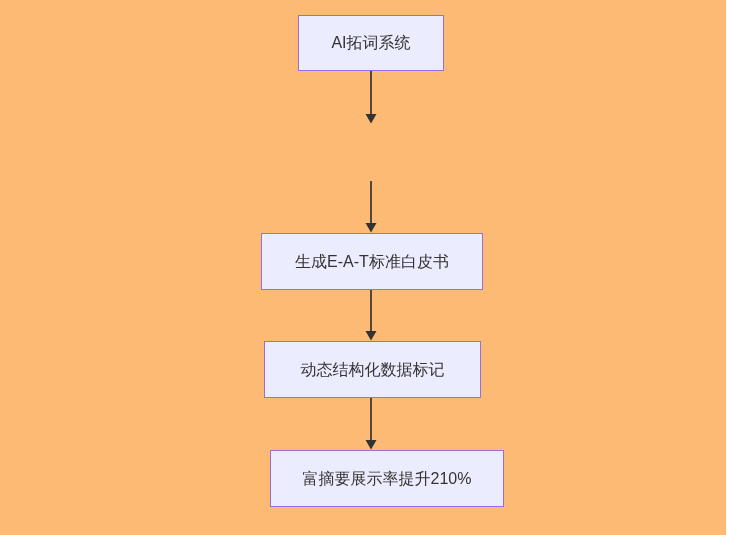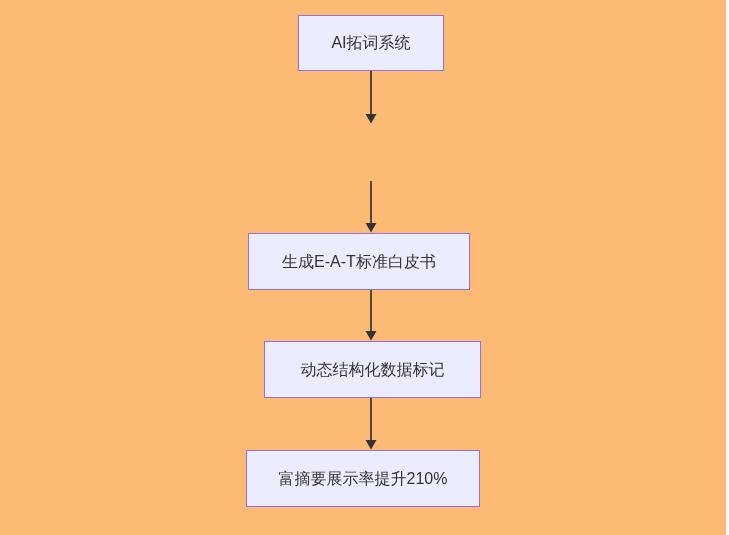--- a/index.html
+++ b/index.html
@@ -34,23 +34,23 @@
     line-height: 1;
     display: flex;
     align-items: center;
     justify-content: center;
     text-align: center;
     white-space: nowrap;
   }
   
   .node-1 { left: 298px; top: 15px;  width: 146px; height: 56px; }
   .node-2 { left: 274px; top: 124px; width: 193px; height: 57px; }
-  .node-3 { left: 248px; top: 233px; width: 222px; height: 57px; }
+  .node-3 { left: 261px; top: 233px; width: 222px; height: 57px; }
   .node-4 { left: 264px; top: 341px; width: 217px; height: 57px; }
-  .node-5 { left: 246px; top: 450px; width: 234px; height: 57px; }
+  .node-5 { left: 270px; top: 450px; width: 234px; height: 57px; }
 </style>
 </head>
 <body>
 
 <div class="canvas">
 
   <svg class="edges-svg" viewBox="0 0 729 535" xmlns="http://www.w3.org/2000/svg">
 
     <g>
       <line x1="371" y1="71" x2="371" y2="115" stroke="#333333" stroke-width="1.7"></line>

